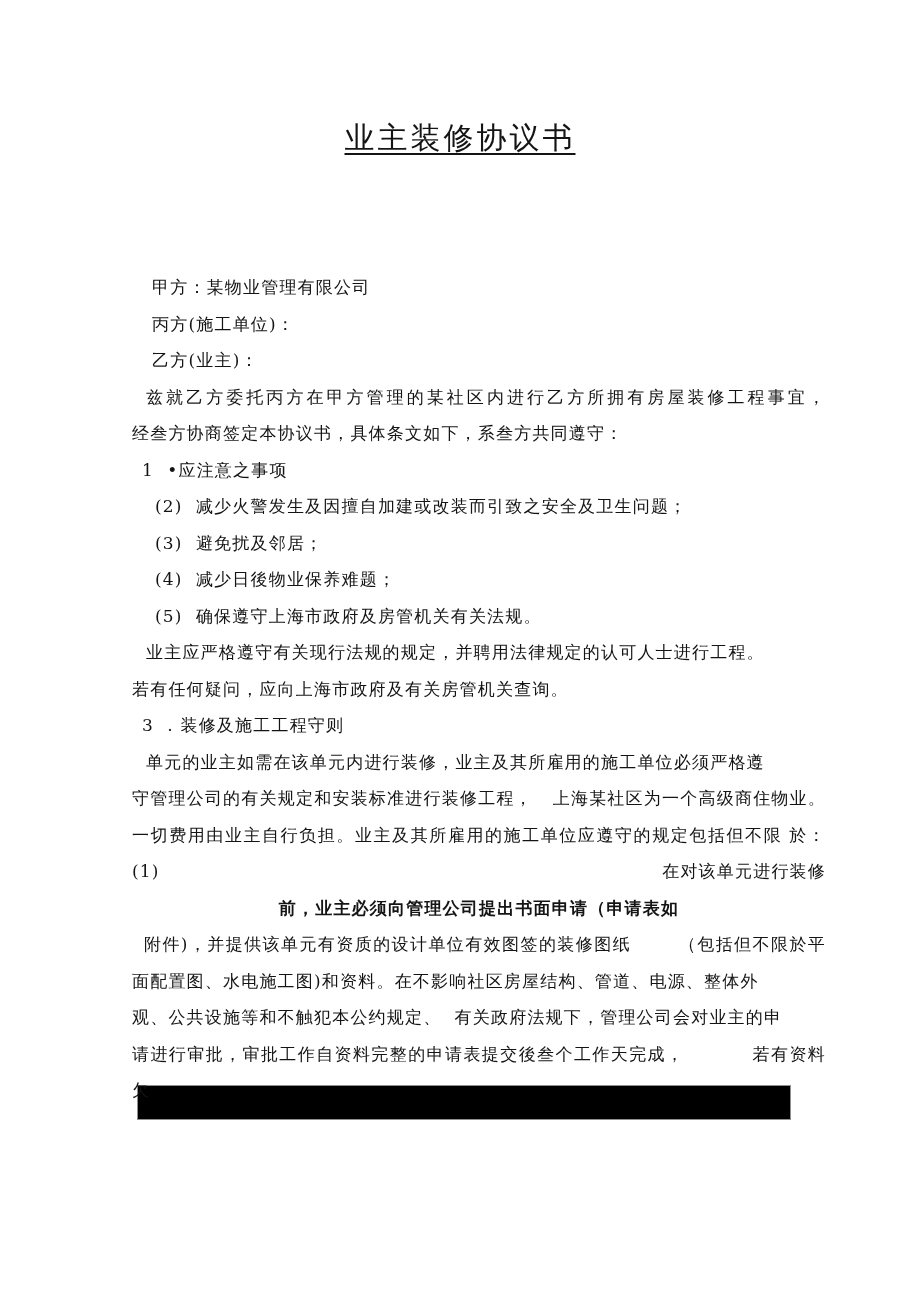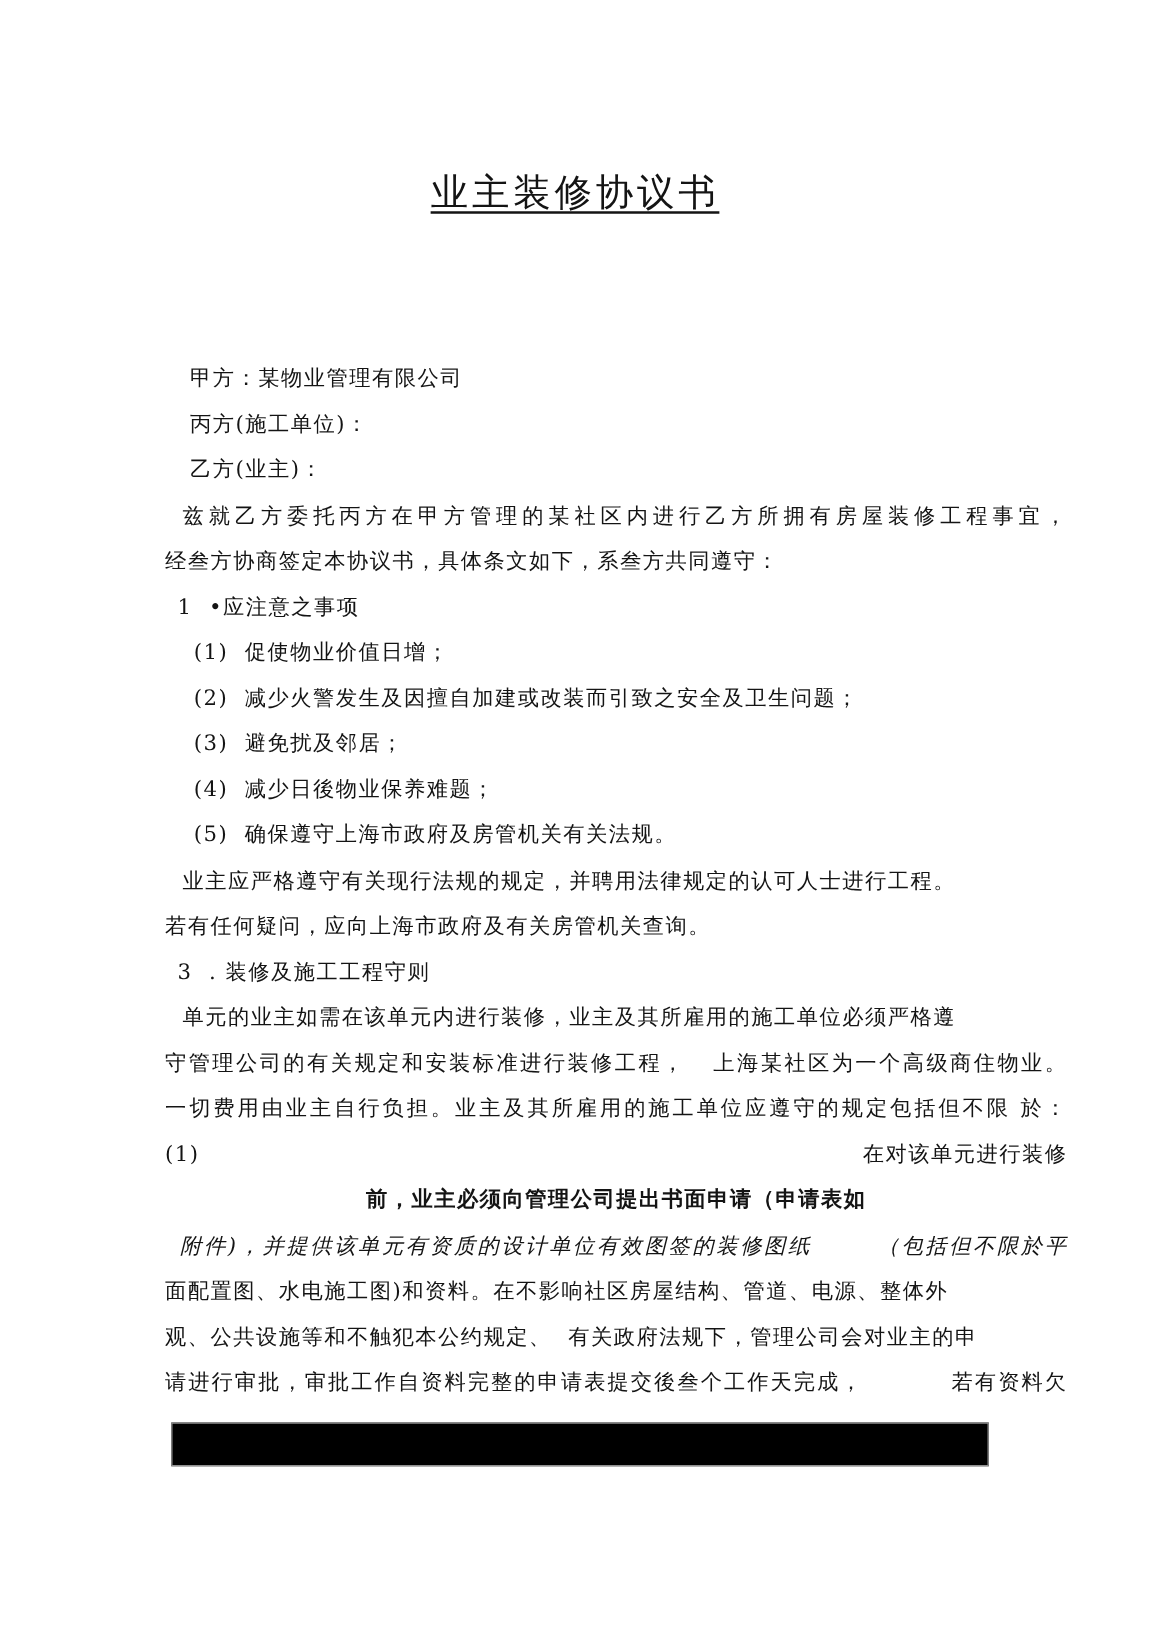--- a/index.html
+++ b/index.html
@@ -6,43 +6,43 @@
   .page {
     position: relative;
     width: 920px;
     height: 1303px;
     background: #ffffff;
     color: #141414;
     font-family: "DejaVu Serif", "Liberation Serif", serif;
     overflow: hidden;
   }
   .title {
-    margin: 16px;
+    margin: 0;
     padding-top: 118px;
     text-align: center;
     font-size: 30px;
     font-weight: normal;
     letter-spacing: 3px;
     text-decoration: underline;
     text-underline-offset: 5px;
     text-decoration-thickness: 2px;
   }
-  .content { margin: 110px 66px 0 132px; }
+  .content { margin: 110px 94px 0 132px; }
   .line {
     font-size: 17px;
     letter-spacing: 1.2px;
     line-height: 36.5px;
     height: 36.5px;
     white-space: pre-wrap;
   }
   .ind-party { text-indent: 20px; }
   .ind-para  { text-indent: 14px; }
   .ind-head  { text-indent: 10px; }
   .ind-item  { text-indent: 23px; }
-  .ind-sm    { text-indent: 12px; font-style: italic; }
+  .ind-sm    { text-indent: 12px; }
   .fill { text-align: justify; text-align-last: justify; }
   .center { text-align: center; font-weight: bold; }
   .split { display: flex; justify-content: space-between; }
   .redaction {
     margin: 13px 0 0 5px;
     width: 652px;
     height: 33px;
     background: #000000;
     border: 1px solid #909090;
   }
@@ -59,21 +59,20 @@
     <div class="line ind-party">甲方：某物业管理有限公司</div>
     <div class="line ind-party">丙方(施工单位)：</div>
     <div class="line ind-party">乙方(业主)：</div>
 
     <div class="line ind-para fill">兹就乙方委托丙方在甲方管理的某社区内进行乙方所拥有房屋装修工程事宜，</div>
     <div class="line">经叁方协商签定本协议书，具体条文如下，系叁方共同遵守：</div>
 
     <div class="line ind-head">1  •应注意之事项</div>
 
 
-    <div class="line ind-item">(1)  促使物业价值日增；</div>
     <div class="line ind-item">(2)  减少火警发生及因擅自加建或改装而引致之安全及卫生问题；</div>
     <div class="line ind-item">(3)  避免扰及邻居；</div>
     <div class="line ind-item">(4)  减少日後物业保养难题；</div>
     <div class="line ind-item">(5)  确保遵守上海市政府及房管机关有关法规。</div>
 
     <div class="line ind-para">业主应严格遵守有关现行法规的规定，并聘用法律规定的认可人士进行工程。</div>
     <div class="line">若有任何疑问，应向上海市政府及有关房管机关查询。</div>
 
     <div class="line ind-head">3  . 装修及施工工程守则</div>
 

